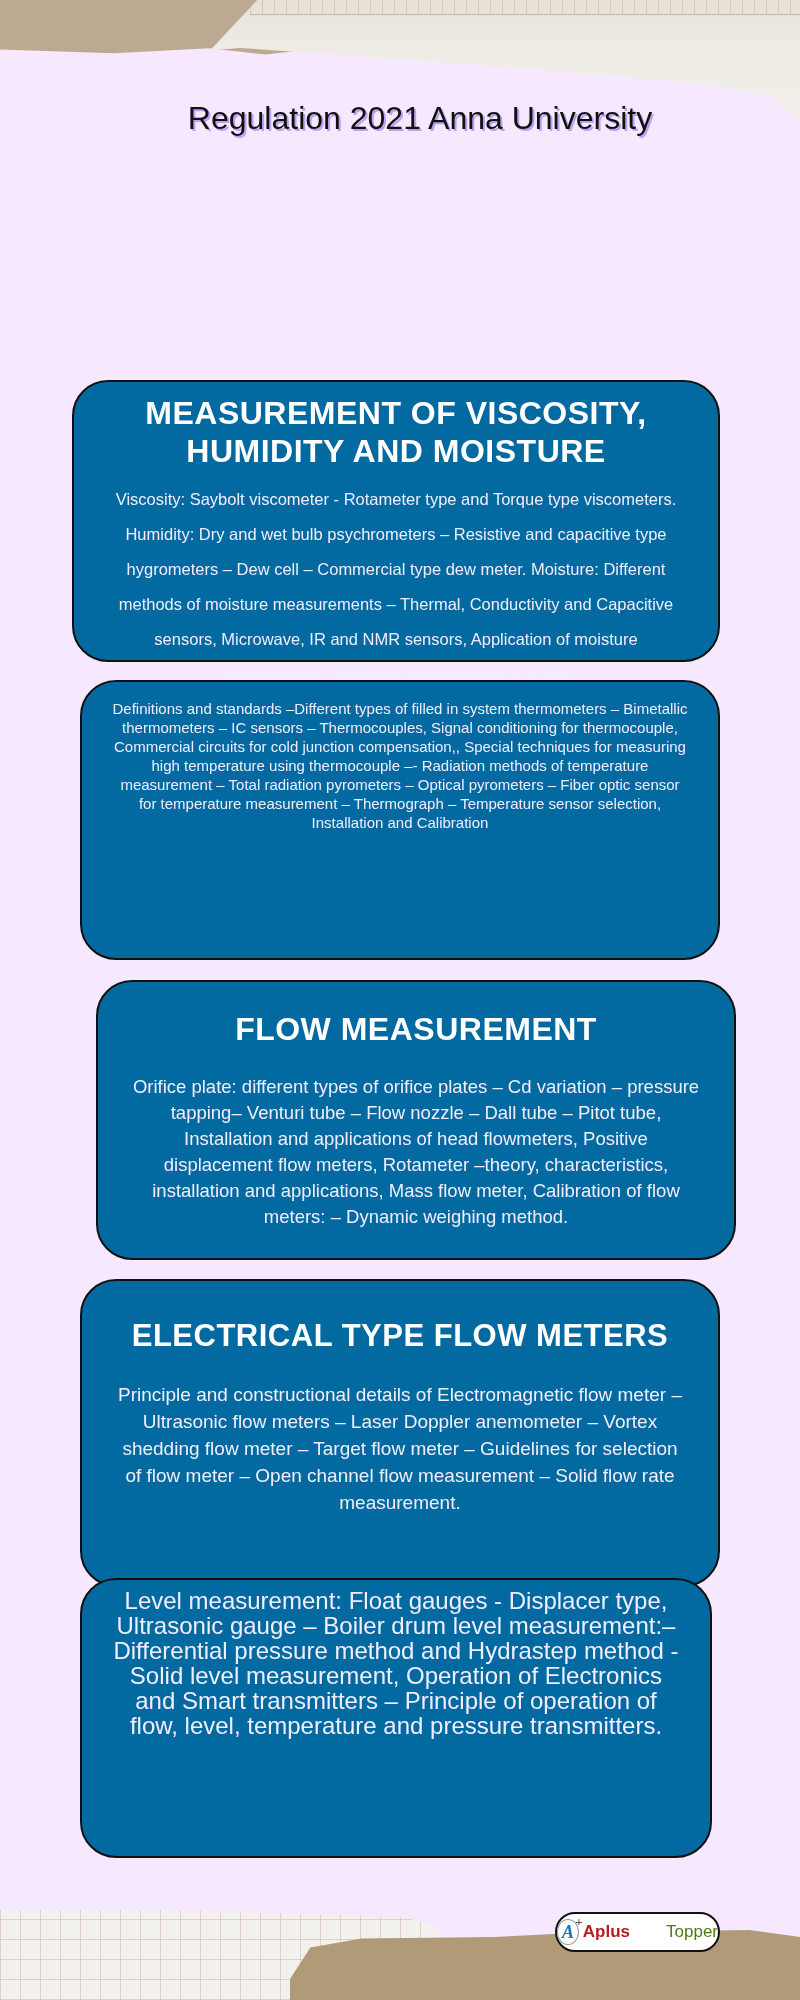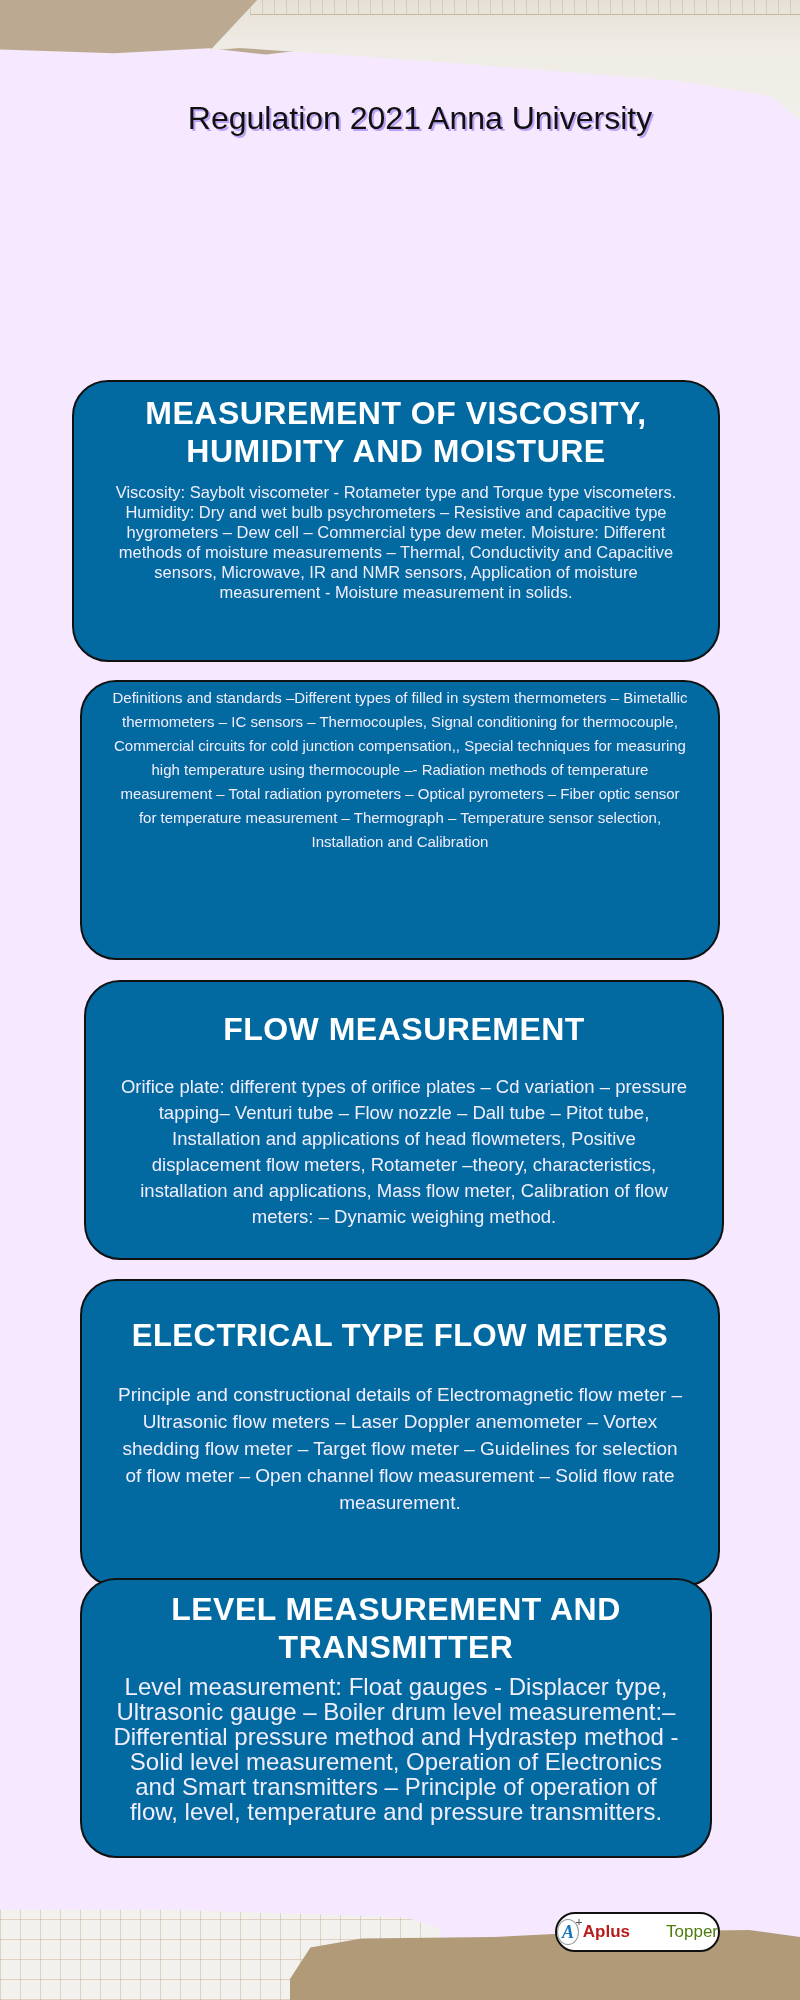--- a/index.html
+++ b/index.html
@@ -73,32 +73,32 @@
     .card-title {
       font-weight: 700;
       font-size: 32px;
       line-height: 38px;
       letter-spacing: 0.5px;
       color: #ffffff;
     }
     .card-body {
       color: #f2eefe;
       font-size: 16.5px;
-      line-height: 20px;
+      line-height: 35px;
     }
 
     #card-1 { left: 72px; top: 380px; width: 648px; height: 282px; }
     #card-1 .card-title { margin-top: 12px; }
     #card-1 .card-body { margin-top: 12px; }
 
     #card-2 { left: 80px; top: 680px; width: 640px; height: 280px; }
     #card-2 .card-title { margin-top: 12px; }
-    #card-2 .card-body { margin-top: 4px; font-size: 15px; line-height: 24px; }
+    #card-2 .card-body { margin-top: 17px; font-size: 15px; line-height: 19px; }
 
-    #card-3 { left: 84px; top: 980px; width: 640px; height: 280px; }
+    #card-3 { left: 96px; top: 980px; width: 640px; height: 280px; }
     #card-3 .card-title { margin-top: 28px; }
     #card-3 .card-body { margin-top: 26px; font-size: 18.5px; line-height: 26px; }
 
     #card-4 { left: 80px; top: 1279px; width: 640px; height: 308px; }
     #card-4 .card-title { margin-top: 36px; font-size: 31px; }
     #card-4 .card-body { margin-top: 26px; font-size: 19px; line-height: 27px; padding: 0 2px; }
 
     #card-5 { left: 80px; top: 1578px; width: 632px; height: 280px; }
     #card-5 .card-title { margin-top: 10px; }
     #card-5 .card-body { margin-top: 8px; font-size: 24px; line-height: 25px; }
@@ -147,21 +147,20 @@
   <h2 class="card-title">FLOW MEASUREMENT</h2>
   <p class="card-body">Orifice plate: different types of orifice plates – Cd variation – pressure tapping– Venturi tube – Flow nozzle – Dall tube – Pitot tube, Installation and applications of head flowmeters, Positive displacement flow meters, Rotameter –theory, characteristics, installation and applications, Mass flow meter, Calibration of flow meters: – Dynamic weighing method.</p>
 </section>
 
 <section class="card" id="card-4">
   <h2 class="card-title">ELECTRICAL TYPE FLOW METERS</h2>
   <p class="card-body">Principle and constructional details of Electromagnetic flow meter – Ultrasonic flow meters – Laser Doppler anemometer – Vortex shedding flow meter – Target flow meter – Guidelines for selection of flow meter – Open channel flow measurement – Solid flow rate measurement.</p>
 </section>
 
 <section class="card" id="card-5">
-  <h2 class="card-title">LEVEL MEASUREMENT AND TRANSMITTER</h2>
   <p class="card-body">Level measurement: Float gauges - Displacer type, Ultrasonic gauge – Boiler drum level measurement:– Differential pressure method and Hydrastep method - Solid level measurement, Operation of Electronics and Smart transmitters – Principle of operation of flow, level, temperature and pressure transmitters.</p>
 </section>
 
 <div class="deco-bottom-grid"></div>
 <div class="deco-bottom-cardboard"></div>
 
 <div class="brand-badge">
   <span class="brand-logo">A</span>
   <span>
     <span class="brand-aplus">Aplus</span><span class="brand-topper">Topper</span>

